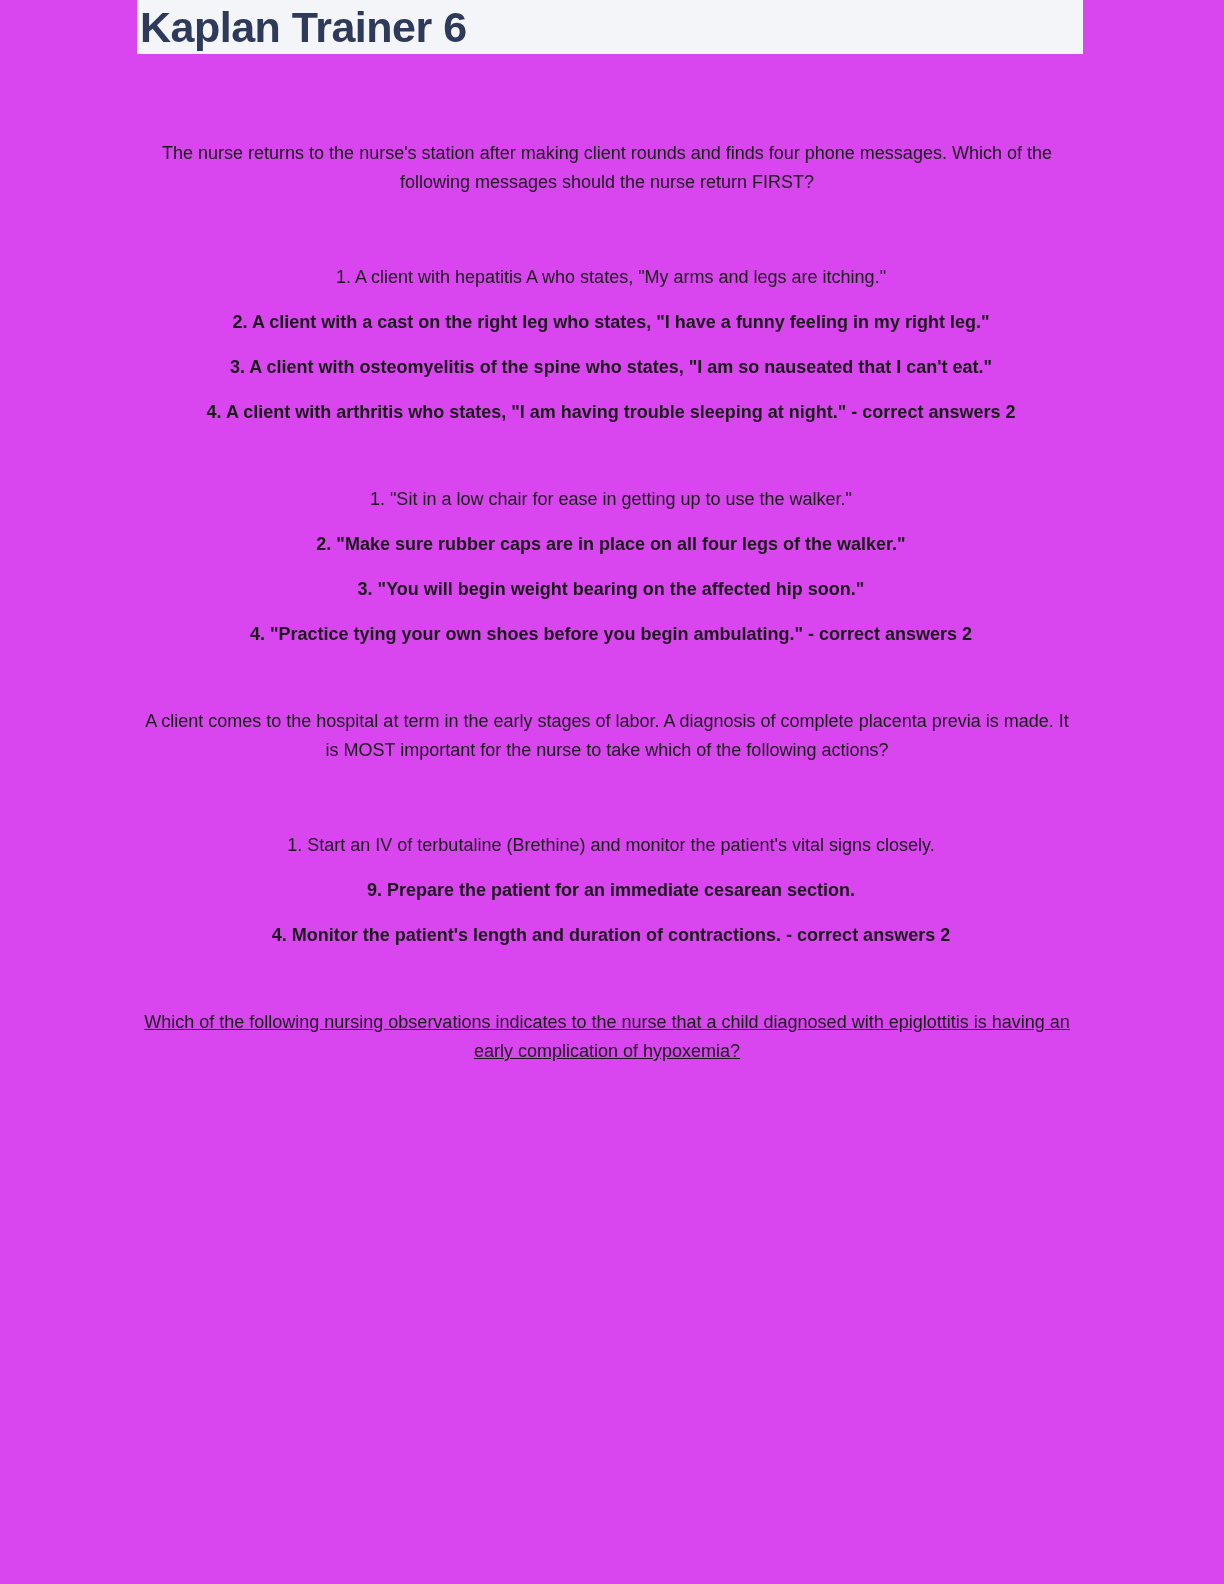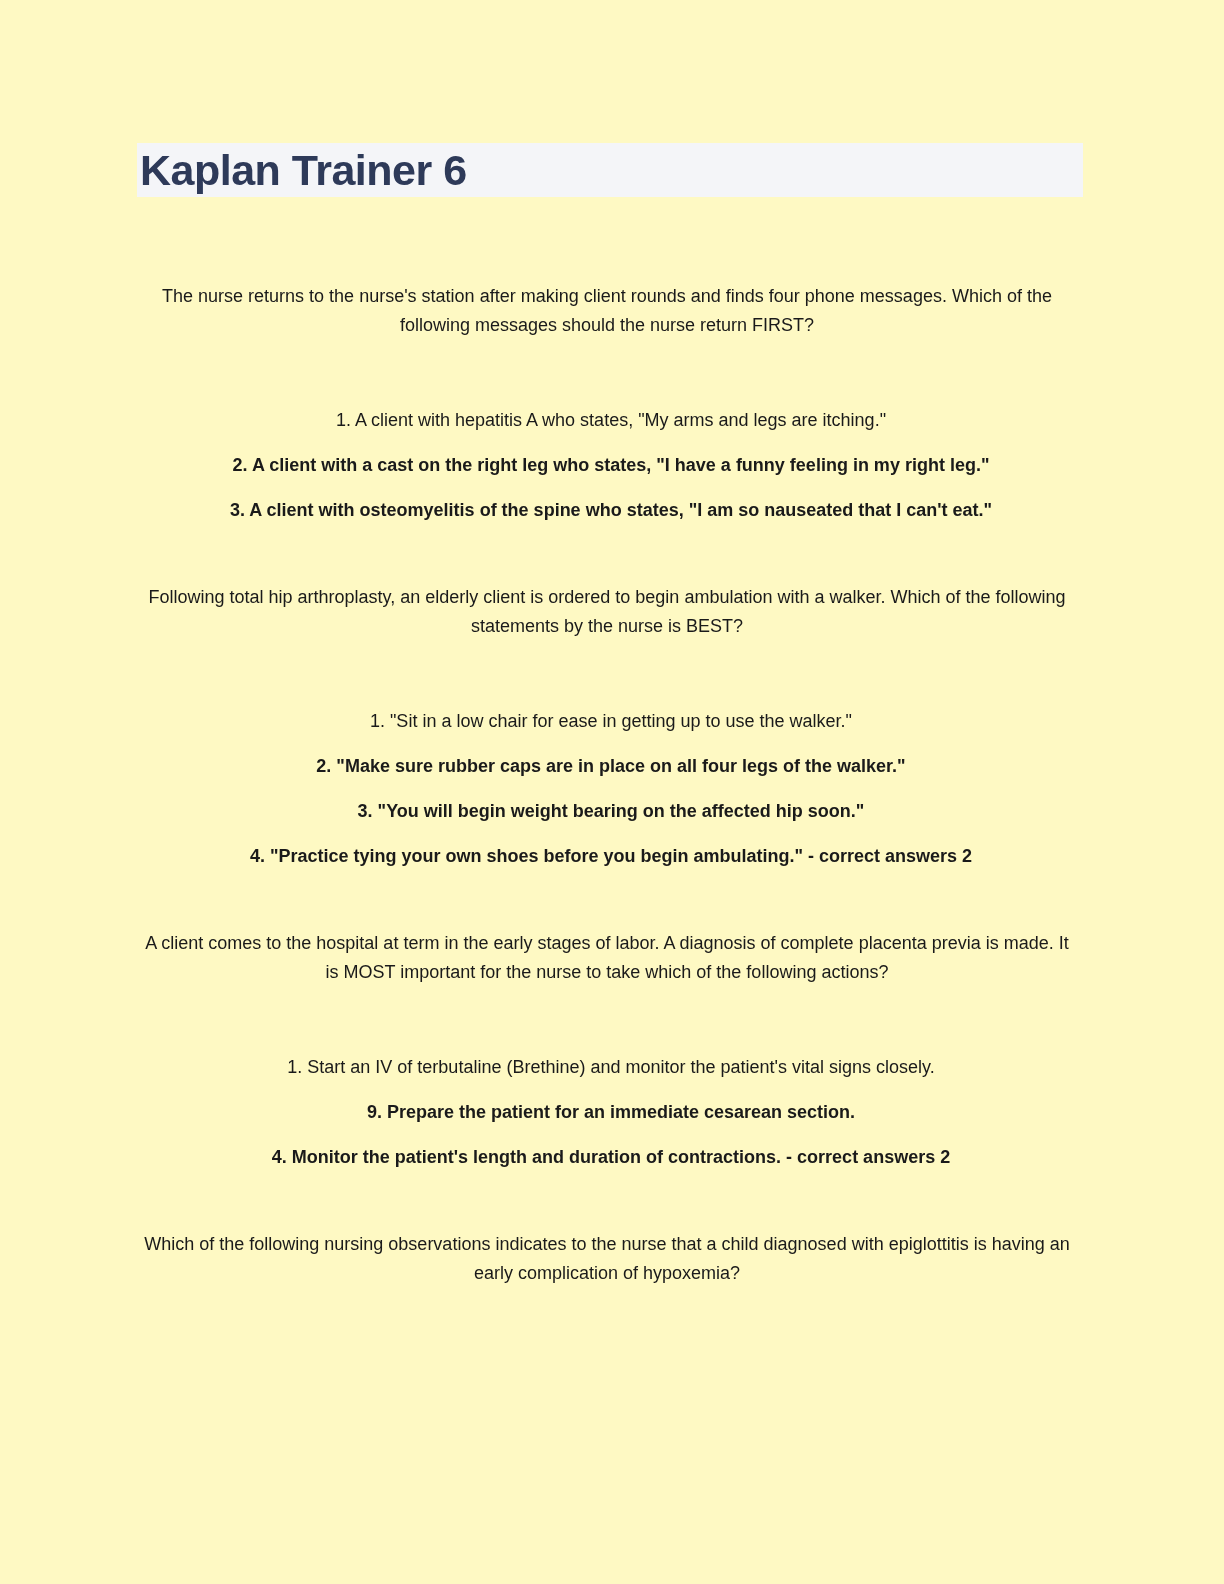--- a/index.html
+++ b/index.html
@@ -6,22 +6,21 @@
   html, body {
     width: 1224px;
     height: 1584px;
     background: #ffffff;
     font-family: "Liberation Sans", "DejaVu Sans", sans-serif;
     overflow: hidden;
   }
   .page {
     width: 1224px;
     height: 1584px;
-    padding-top: 143px;
-    background: #fef9c3;
+    background: #d946ef;
   }
   .title-band {
     margin-left: 137px;
     width: 946px;
     height: 54px;
     background: #f4f5f8;
     display: flex;
     align-items: center;
     overflow: visible;
   }
@@ -48,43 +47,44 @@
   .answers {
     margin: 9px 0 58px 0;
     padding-left: 8px;
   }
   .answer + .answer {
     margin-top: 16px;
     font-weight: bold;
   }
   .question:last-child .stem {
     margin-bottom: 15px;
+    text-decoration: underline;
   }
 </style>
 </head>
 <body style="background: rgb(255, 255, 255);">
 
 <div class="page">
   <div class="title-band" style="background: rgb(244, 245, 248);">
     <h1 style="color: rgb(46, 58, 89);">Kaplan Trainer 6</h1>
   </div>
 
   <div class="content" style="color: rgb(26, 26, 26);">
 
   <div class="question">
     <p class="stem">The nurse returns to the nurse's station after making client rounds and finds four phone messages. Which of the following messages should the nurse return FIRST?</p>
     <div class="answers">
           <p class="answer">1. A client with hepatitis A who states, "My arms and legs are itching."</p>
           <p class="answer">2. A client with a cast on the right leg who states, "I have a funny feeling in my right leg."</p>
           <p class="answer">3. A client with osteomyelitis of the spine who states, "I am so nauseated that I can't eat."</p>
+          <p class="answer">4. A client with arthritis who states, "I am having trouble sleeping at night." - correct answers 2</p>
         </div>
   </div>
 
   <div class="question">
-    <p class="stem">Following total hip arthroplasty, an elderly client is ordered to begin ambulation with a walker. Which of the following statements by the nurse is BEST?</p>
     <div class="answers">
           <p class="answer">1. "Sit in a low chair for ease in getting up to use the walker."</p>
           <p class="answer">2. "Make sure rubber caps are in place on all four legs of the walker."</p>
           <p class="answer">3. "You will begin weight bearing on the affected hip soon."</p>
           <p class="answer">4. "Practice tying your own shoes before you begin ambulating." - correct answers 2</p>
         </div>
   </div>
 
   <div class="question">
     <p class="stem">A client comes to the hospital at term in the early stages of labor. A diagnosis of complete placenta previa is made. It is MOST important for the nurse to take which of the following actions?</p>

